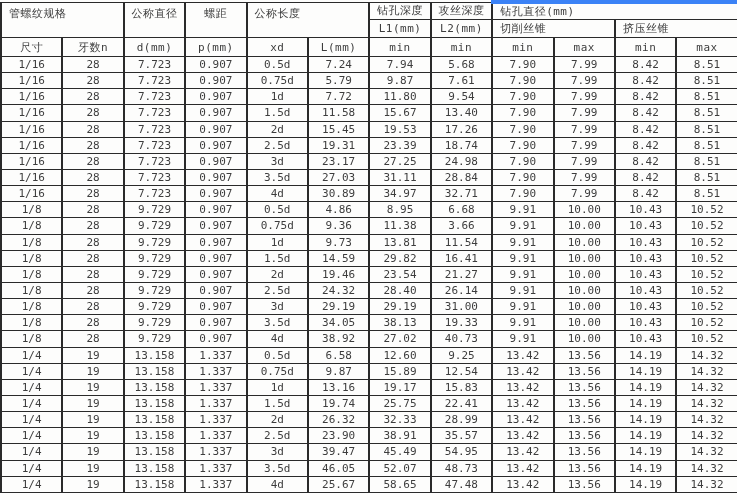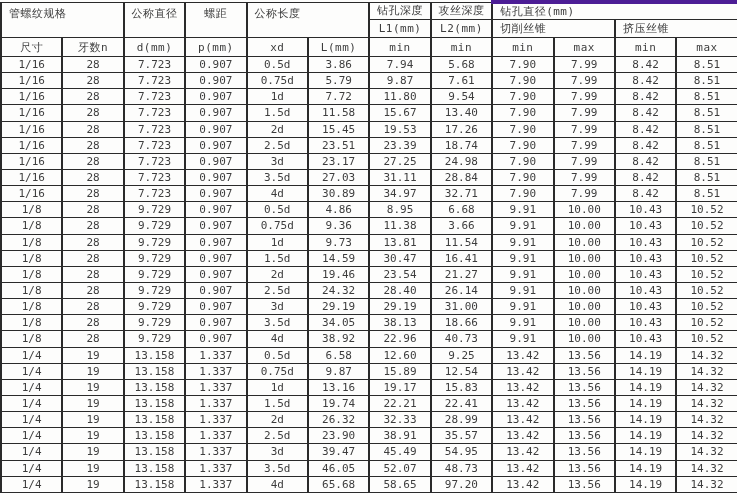--- a/index.html
+++ b/index.html
@@ -42,21 +42,21 @@
   .spec-table tbody td { height: 16.15px; line-height: 15px; }
   .spec-table th.span-tall {
     vertical-align: top;
     padding-top: 3px;
   }
   .spec-table th.align-left {
     text-align: left;
     padding-left: 7px;
   }
   .spec-table th.thick-top {
-    border-top: 4px solid #4c1d95;
+    border-top: 4px solid #3b82f6;
   }
   .spec-table thead th { letter-spacing: 0.5px; }
 </style>
 </head>
 <body>
 
 <div class="sheet">
   <table class="spec-table">
     <colgroup>
       <col>
@@ -103,21 +103,21 @@
         <th>max</th>
       </tr>
     </thead>
     <tbody>
         <tr>
           <td>1/16</td>
           <td>28</td>
           <td>7.723</td>
           <td>0.907</td>
           <td>0.5d</td>
-          <td>3.86</td>
+          <td>7.24</td>
           <td>7.94</td>
           <td>5.68</td>
           <td>7.90</td>
           <td>7.99</td>
           <td>8.42</td>
           <td>8.51</td>
         </tr>
         <tr>
           <td>1/16</td>
           <td>28</td>
@@ -173,21 +173,21 @@
           <td>7.99</td>
           <td>8.42</td>
           <td>8.51</td>
         </tr>
         <tr>
           <td>1/16</td>
           <td>28</td>
           <td>7.723</td>
           <td>0.907</td>
           <td>2.5d</td>
-          <td>23.51</td>
+          <td>19.31</td>
           <td>23.39</td>
           <td>18.74</td>
           <td>7.90</td>
           <td>7.99</td>
           <td>8.42</td>
           <td>8.51</td>
         </tr>
         <tr>
           <td>1/16</td>
           <td>28</td>
@@ -272,21 +272,21 @@
           <td>10.43</td>
           <td>10.52</td>
         </tr>
         <tr>
           <td>1/8</td>
           <td>28</td>
           <td>9.729</td>
           <td>0.907</td>
           <td>1.5d</td>
           <td>14.59</td>
-          <td>30.47</td>
+          <td>29.82</td>
           <td>16.41</td>
           <td>9.91</td>
           <td>10.00</td>
           <td>10.43</td>
           <td>10.52</td>
         </tr>
         <tr>
           <td>1/8</td>
           <td>28</td>
           <td>9.729</td>
@@ -329,34 +329,34 @@
           <td>10.52</td>
         </tr>
         <tr>
           <td>1/8</td>
           <td>28</td>
           <td>9.729</td>
           <td>0.907</td>
           <td>3.5d</td>
           <td>34.05</td>
           <td>38.13</td>
-          <td>18.66</td>
+          <td>19.33</td>
           <td>9.91</td>
           <td>10.00</td>
           <td>10.43</td>
           <td>10.52</td>
         </tr>
         <tr>
           <td>1/8</td>
           <td>28</td>
           <td>9.729</td>
           <td>0.907</td>
           <td>4d</td>
           <td>38.92</td>
-          <td>22.96</td>
+          <td>27.02</td>
           <td>40.73</td>
           <td>9.91</td>
           <td>10.00</td>
           <td>10.43</td>
           <td>10.52</td>
         </tr>
         <tr>
           <td>1/4</td>
           <td>19</td>
           <td>13.158</td>
@@ -398,21 +398,21 @@
           <td>14.19</td>
           <td>14.32</td>
         </tr>
         <tr>
           <td>1/4</td>
           <td>19</td>
           <td>13.158</td>
           <td>1.337</td>
           <td>1.5d</td>
           <td>19.74</td>
-          <td>22.21</td>
+          <td>25.75</td>
           <td>22.41</td>
           <td>13.42</td>
           <td>13.56</td>
           <td>14.19</td>
           <td>14.32</td>
         </tr>
         <tr>
           <td>1/4</td>
           <td>19</td>
           <td>13.158</td>
@@ -467,23 +467,23 @@
           <td>13.56</td>
           <td>14.19</td>
           <td>14.32</td>
         </tr>
         <tr>
           <td>1/4</td>
           <td>19</td>
           <td>13.158</td>
           <td>1.337</td>
           <td>4d</td>
-          <td>65.68</td>
+          <td>25.67</td>
           <td>58.65</td>
-          <td>97.20</td>
+          <td>47.48</td>
           <td>13.42</td>
           <td>13.56</td>
           <td>14.19</td>
           <td>14.32</td>
         </tr>
       </tbody>
   </table>
 </div>
 
 </body></html>

